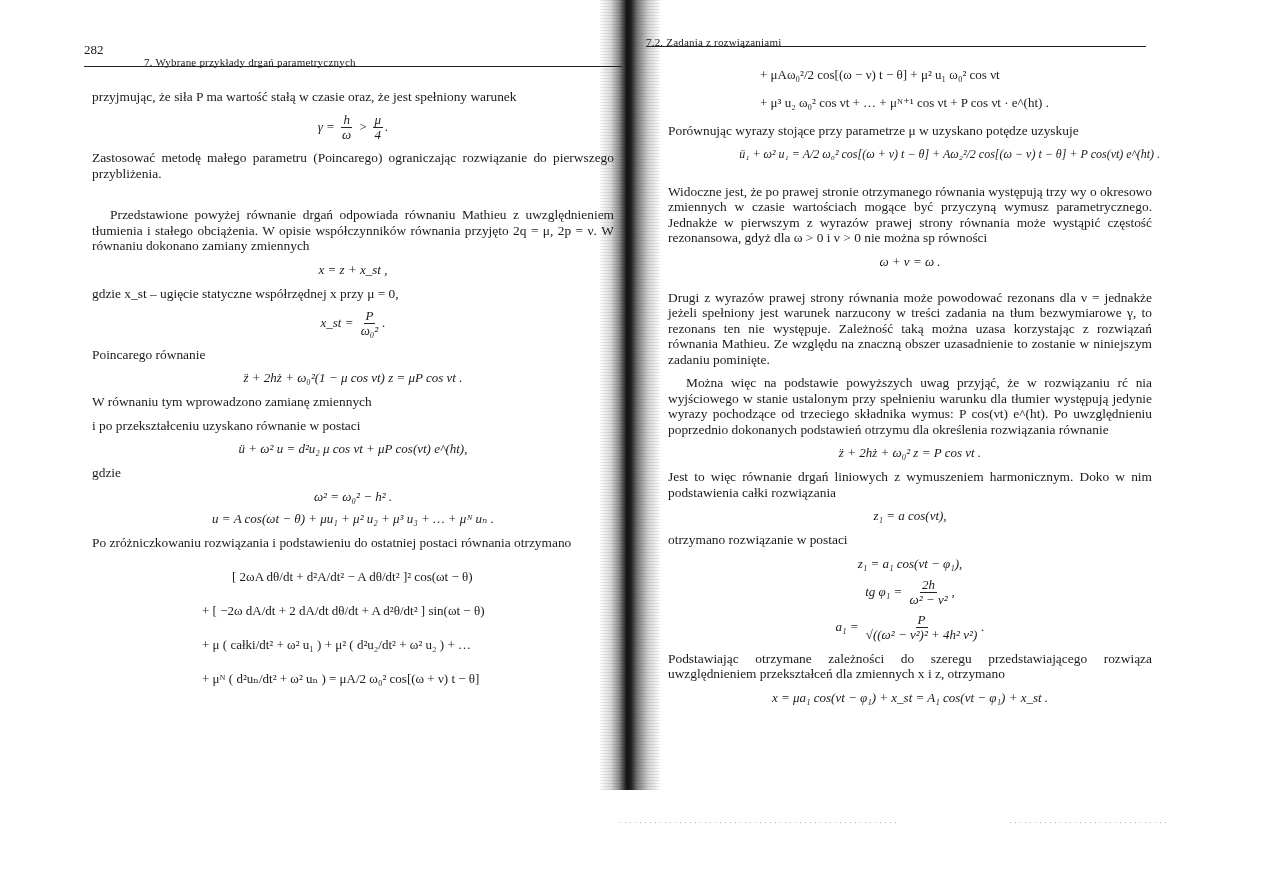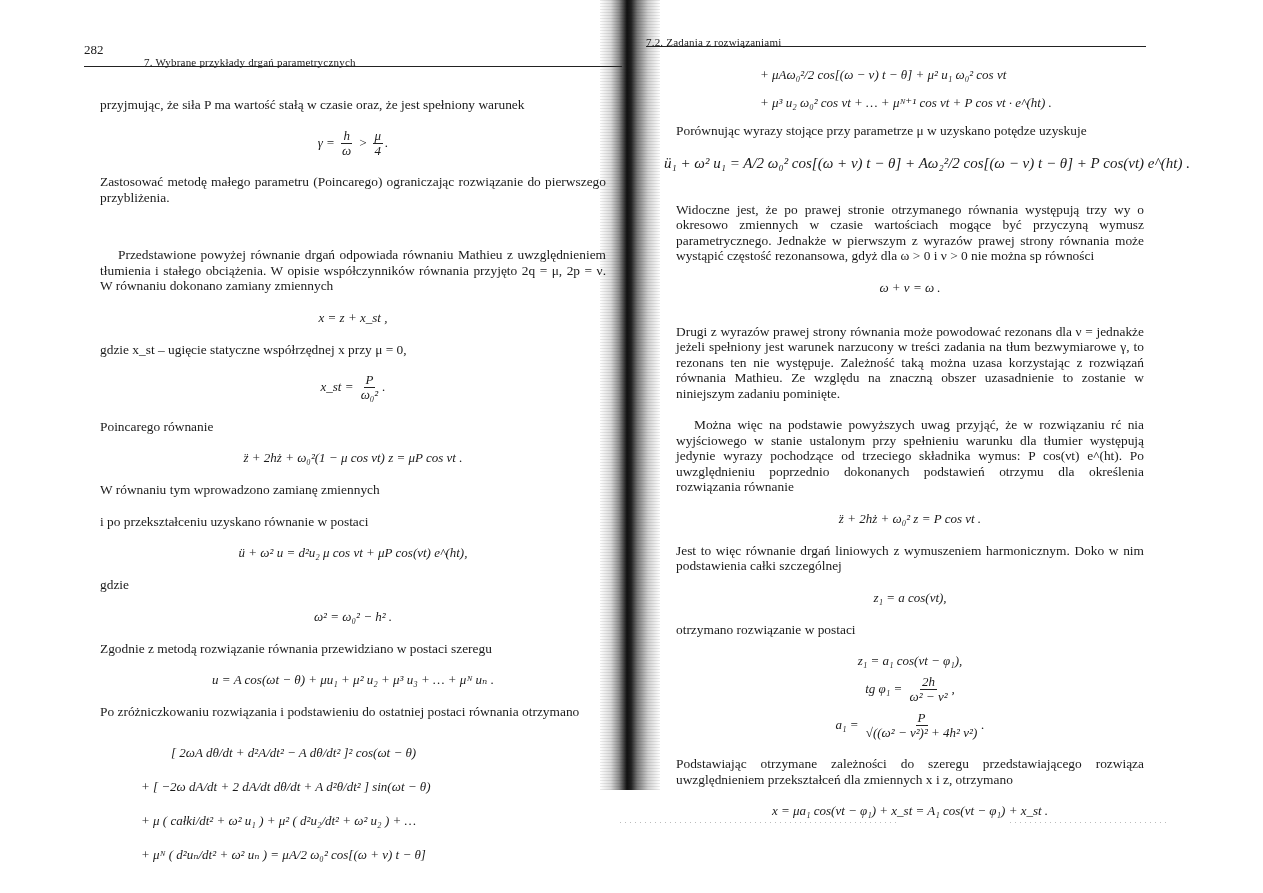--- a/index.html
+++ b/index.html
@@ -10,27 +10,27 @@
   }
   .page { position:absolute; top:0; }
   .page-left { left:84px; width:538px; }
   .page-right { left:660px; width:500px; }
   .running-head { position:relative; height:22px; font-size:11px; }
   .page-left .running-head { border-bottom:1.5px solid #222;margin-top:44px; }
   .page-right .running-head { border-bottom:1.5px solid #222; margin-left:-14px; width:500px;margin-top:24px; }
   .pnum { position:absolute; left:0; top:-2px; font-size:13px; }
   .rh-title { position:absolute; top:12px; left:0; right:0; text-align:left; font-size:11px; letter-spacing:.2px; }
   .page-left .rh-title { left:60px; }
-  p { margin:16px; font-size:13.4px; line-height:15.5px; text-align:justify; }
+  p { margin:8px; font-size:13.4px; line-height:15.5px; text-align:justify; }
   p.indent { text-indent:18px; }
   .eq { text-align:center; font-style:italic; font-size:13px; margin:6px 0; white-space:nowrap; }
   .frac { display:inline-flex; flex-direction:column; align-items:center; vertical-align:middle; margin:0 2px; line-height:1.1; }
   .frac .num { border-bottom:1px solid #222; padding:0 2px; }
   .frac .den { padding:0 2px; }
-  .eqline { display:block; text-align:left; white-space:nowrap; font-style:italic; font-size:13px; }
+  .eqline { display:block; text-align:left; white-space:nowrap; font-size:13px; }
   .gutter {
     position:absolute; left:600px; top:0; width:60px; height:790px;
     background:
       repeating-linear-gradient(0deg, rgba(0,0,0,.08) 0 1px, transparent 1px 3px),
       linear-gradient(90deg, #fff 0%, #d9d9d9 18%, #8a8a8a 32%, #111 45%, #222 52%, #777 62%, #cfcfcf 80%, #fff 100%);
   }
   .scan-dots { position:absolute; bottom:70px; height:1px; background:repeating-linear-gradient(90deg,#bbb 0 1px,transparent 1px 5px); }
 </style>
 </head>
 <body>
@@ -68,49 +68,48 @@
         <span class="den">ω₀²</span>
       </span><span>.</span>
   </div>
   <p>Poincarego równanie</p>
   <div class="eq">z̈ + 2hż + ω₀²(1 − μ cos νt) z = μP cos νt .</div>
   <p>W równaniu tym wprowadzono zamianę zmiennych</p>
   <p>i po przekształceniu uzyskano równanie w postaci</p>
   <div class="eq">ü + ω² u = d²u₂ μ cos νt + μP cos(νt) e^(ht),</div>
   <p>gdzie</p>
   <div class="eq">ω² = ω₀² − h² .</div>
-  <p>Zgodnie z metodą rozwiązanie równania przewidziano w postaci szeregu</p>
   <div class="eq">u = A cos(ωt − θ) + μu₁ + μ² u₂ + μ³ u₃ + … + μᴺ uₙ .</div>
   <p>Po zróżniczkowaniu rozwiązania i podstawieniu do ostatniej postaci równania otrzymano</p>
-  <div style="margin:10px 0 0 57px; line-height:34px">
+  <div style="margin:10px 0 0 118px; line-height:34px">
     <span class="eqline" style="padding-left:30px">[ 2ωA dθ/dt + d²A/dt² − A dθ/dt² ]² cos(ωt − θ)</span>
     <span class="eqline">+ [ −2ω dA/dt + 2 dA/dt dθ/dt + A d²θ/dt² ] sin(ωt − θ)</span>
     <span class="eqline">+ μ ( całki/dt² + ω² u₁ ) + μ² ( d²u₂/dt² + ω² u₂ ) + …</span>
     <span class="eqline">+ μᴺ ( d²uₙ/dt² + ω² uₙ ) = μA/2 ω₀² cos[(ω + ν) t − θ]</span>
   </div>
 </div>
 
 <div class="page page-right">
   <div class="running-head">
     <span class="rh-title">7.2. Zadania z rozwiązaniami</span>
   </div>
   <div style="margin:14px 0 0 100px; line-height:28px">
     <span class="eqline">+ μAω₀²/2 cos[(ω − ν) t − θ] + μ² u₁ ω₀² cos νt</span>
     <span class="eqline">+ μ³ u₂ ω₀² cos νt + … + μᴺ⁺¹ cos νt + P cos νt · e^(ht) .</span>
   </div>
   <p style="margin-top:6px">Porównując wyrazy stojące przy parametrze μ w uzyskano potędze uzyskuje</p>
-  <div class="eq" style="text-align:right;padding-left:4px;font-size:15px">ü₁ + ω² u₁ = A/2 ω₀² cos[(ω + ν) t − θ] + Aω₂²/2 cos[(ω − ν) t − θ] + P cos(νt) e^(ht) .</div>
+  <div class="eq" style="text-align:right;padding-left:4px;font-size:12px">ü₁ + ω² u₁ = A/2 ω₀² cos[(ω + ν) t − θ] + Aω₂²/2 cos[(ω − ν) t − θ] + P cos(νt) e^(ht) .</div>
   <div style="height:8px"></div>
   <p>Widoczne jest, że po prawej stronie otrzymanego równania występują trzy wy o okresowo zmiennych w czasie wartościach mogące być przyczyną wymusz parametrycznego. Jednakże w pierwszym z wyrazów prawej strony równania może wystąpić częstość rezonansowa, gdyż dla ω &gt; 0 i ν &gt; 0 nie można sp równości</p>
   <div class="eq">ω + ν = ω .</div>
   <div style="height:6px"></div>
   <p>Drugi z wyrazów prawej strony równania może powodować rezonans dla ν = jednakże jeżeli spełniony jest warunek narzucony w treści zadania na tłum bezwymiarowe γ, to rezonans ten nie występuje. Zależność taką można uzasa korzystając z rozwiązań równania Mathieu. Ze względu na znaczną obszer uzasadnienie to zostanie w niniejszym zadaniu pominięte.</p>
   <p class="indent">Można więc na podstawie powyższych uwag przyjąć, że w rozwiązaniu rć nia wyjściowego w stanie ustalonym przy spełnieniu warunku dla tłumier występują jedynie wyrazy pochodzące od trzeciego składnika wymus: P cos(νt) e^(ht). Po uwzględnieniu poprzednio dokonanych podstawień otrzymu dla określenia rozwiązania równanie</p>
   <div class="eq">z̈ + 2hż + ω₀² z = P cos νt .</div>
-  <p>Jest to więc równanie drgań liniowych z wymuszeniem harmonicznym. Doko w nim podstawienia całki szczególnej</p>
+  <p>Jest to więc równanie drgań liniowych z wymuszeniem harmonicznym. Doko w nim podstawienia całki rozwiązania</p>
   <div class="eq">z₁ = a cos(νt),</div>
   <p>otrzymano rozwiązanie w postaci</p>
   <div class="eq">z₁ = a₁ cos(νt − φ₁),</div>
   <div class="eq">
     <span>tg φ₁ =</span>
     <span class="frac">
         <span class="num">2h</span>
         <span class="den">ω² − ν²</span>
       </span><span>,</span>
   </div>

